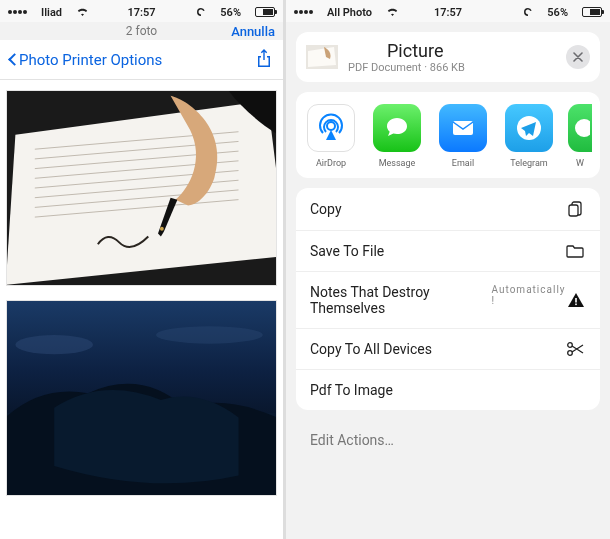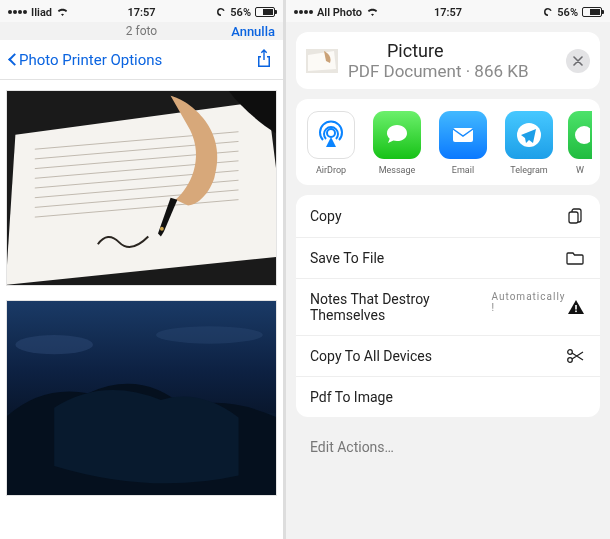--- a/index.html
+++ b/index.html
@@ -2,21 +2,21 @@
 <html><head>
 <meta charset="utf-8">
 <style>
   * { margin: 0; padding: 0; box-sizing: border-box; font-family: -apple-system, BlinkMacSystemFont, "Segoe UI", Roboto, Helvetica, Arial, sans-serif; -webkit-font-smoothing: antialiased; }
   body { background: #e8e8e8; width: 610px; height: 539px; display: flex; }
   .pane { flex: 1; background: #f2f2f2; display: flex; flex-direction: column; position: relative; }
   .pane + .pane { border-left: 3px solid #ddd; }
 
   
   .status { height: 22px; padding: 2px 8px 0; display: flex; justify-content: space-between; align-items: center; font-size: 11px; font-weight: 600; color: #222; background: #f8f8f8; }
-  .status .left, .status .right { display: flex; align-items: center; gap: 4px; }
+  .status .left, .status .right { display: flex; align-items: center; gap: 14px; }
   .status .center { position: absolute; left: 50%; transform: translateX(-50%); }
   .sig-dots { display: flex; gap: 1px; }
   .sig-dots span { width: 4px; height: 4px; border-radius: 2px; background: #222; }
   .batt { width: 20px; height: 10px; border: 1px solid #222; border-radius: 2px; position: relative; }
   .batt::after { content: ""; position: absolute; right: -3px; top: 2px; width: 2px; height: 4px; background: #222; border-radius: 0 1px 1px 0; }
   .batt .fill { position: absolute; right: 1px; top: 1px; bottom: 1px; width: 55%; background: #222; }
 
   
   .subhead { font-size: 12px; color: #777; text-align: center; height: 18px; display: flex; align-items: center; justify-content: center; position: relative; }
   .subhead .cancel { position: absolute; right: 8px; color: #0b64e0; font-size: 13px; font-weight: 500; }
@@ -27,21 +27,21 @@
   .previews { background: #fff; flex: 1; padding: 10px 6px; display: flex; flex-direction: column; gap: 14px; overflow: hidden; }
   .imgframe { border: 1px solid #e4e4e4; height: 196px; display: flex; align-items: center; justify-content: center; overflow: hidden; }
   .imgframe svg { width: 100%; height: 100%; }
 
   
   .sheetwrap { background: #f2f2f2; flex: 1; padding: 10px 10px 0; display: flex; flex-direction: column; gap: 10px; overflow: hidden; }
   .docrow { background: #fff; border-radius: 12px; padding: 8px 10px; display: flex; align-items: center; gap: 10px; position: relative; }
   .docrow .thumb svg { width: 32px; height: 24px; display: block; }
   .docrow .txt { flex: 1; }
   .docrow .title { font-size: 18px; color: #222; margin-left: 39px; }
-  .docrow .sub { font-size: 17px; color: #8a8a8a; }
+  .docrow .sub { font-size: 11px; color: #8a8a8a; }
   .closebtn { width: 24px; height: 24px; border-radius: 12px; background: #e3e3e5; display: flex; align-items: center; justify-content: center; }
 
   .sharerow { background: #fff; border-radius: 12px; padding: 12px 6px 10px; display: flex; gap: 8px; overflow: hidden; }
   .app { flex: 0 0 auto; width: 58px; display: flex; flex-direction: column; align-items: center; gap: 6px; }
   .app .icon { width: 48px; height: 48px; border-radius: 11px; display: flex; align-items: center; justify-content: center; }
   .app .lbl { font-size: 9px; color: #666; text-align: center; white-space: nowrap; }
   .ic-airdrop { background: #fff; border: 1px solid #e0e0e0; }
   .ic-msg { background: linear-gradient(#6cf06c,#17c217); }
   .ic-mail { background: linear-gradient(#42b9ff,#0b79ff); }
   .ic-tg { background: linear-gradient(#46c8ff,#1d9fe8); }

